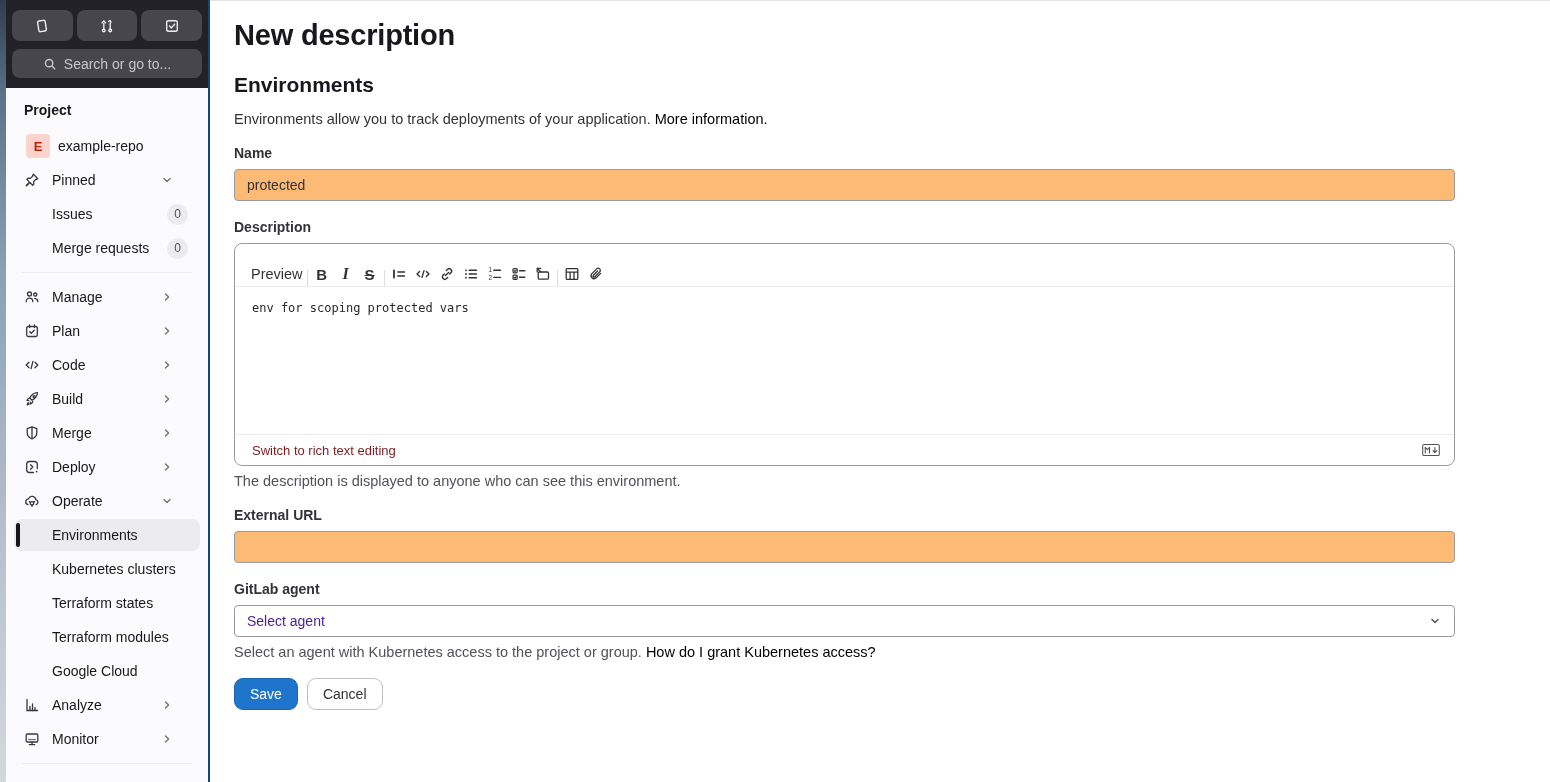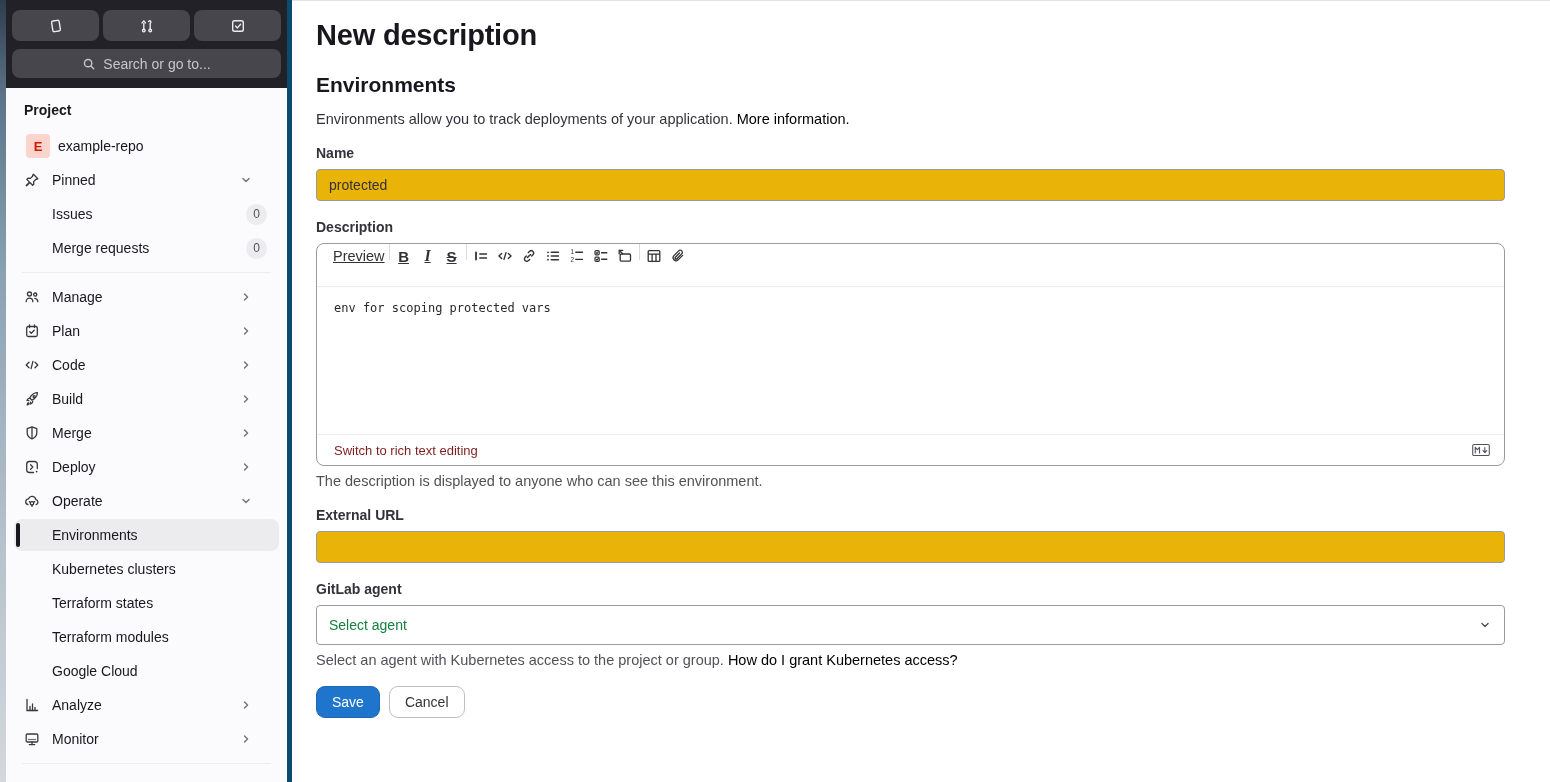--- a/index.html
+++ b/index.html
@@ -15,23 +15,23 @@
   .icon { flex: 0 0 auto; }
 
   
   .left-strip {
     width: 6px; height: 782px;
     background: linear-gradient(180deg, #2e3c4c 0%, #5c7288 12%, #8ba1b4 35%, #b7c2cc 70%, #d3d8dd 100%);
   }
 
   
   .sidebar {
-    width: 286px; height: 782px;
+    width: 204px; height: 782px;
     background: #fbfafd;
-    border-right: 5px solid #0c4a6e;
+    border-right: 2px solid #0c4a6e;
     display: flex; flex-direction: column;
     flex: 0 0 auto;
   }
   .topbar {
     background: #222127;
     padding: 10px 6px 8px 6px;
     height: 88px;
   }
   .topbar-buttons { display: flex; gap: 4px; }
   .topbar-btn {
@@ -98,33 +98,32 @@
   .intro { margin-top: 14px; font-size: 14.5px; color: #333238; }
   a.link { color: #000000; text-decoration: none; cursor: pointer; }
   .form { max-width: 1221px; }
   .field-label { display: block; font-weight: 700; font-size: 14px; color: #333238; margin-top: 18px; }
   .field-label.first { margin-top: 18px; }
   .text-input {
     margin-top: 8px; width: 100%; height: 32px;
     border: 1px solid #9b9aa0; border-radius: 4px;
     padding: 0 12px; font-size: 14px; color: #333238;
     font-family: "Liberation Sans", sans-serif;
-    background: #eab308; outline: none;
+    background: #fdba74; outline: none;
   }
   
   .editor {
     margin-top: 8px; border: 1px solid #9b9aa0; border-radius: 8px;
     background: #fff; overflow: hidden;
   }
   .editor-toolbar {
-    display: flex; align-items: flex-start;
+    display: flex; align-items: flex-end;
     padding: 0 16px; height: 43px;
     border-bottom: 1px solid #ececef;
     gap: 4px;
-    text-decoration: underline;
   }
   .tb-btn {
     background: none; border: none; cursor: pointer;
     color: #333238; display: flex; align-items: center; justify-content: center;
     width: 20px; height: 24px; padding: 0;
   }
   .tb-btn.wide { width: auto; font-size: 14.5px; color: #333238; font-family: "Liberation Sans", sans-serif; }
   .tb-sep { width: 1px; height: 16px; background: #dcdcde; }
   .tb-letter { font-size: 15px; font-weight: 800; }
   .tb-letter.i { font-style: italic; font-weight: 600; font-family: "Liberation Serif", serif; font-size: 16px; }
@@ -137,24 +136,24 @@
   .editor-footer {
     border-top: 1px solid #ececef;
     padding: 0 14px 0 17px; height: 31px;
     display: flex; align-items: center; justify-content: space-between;
     font-size: 13px; color: #535158;
   }
   .editor-footer .switch-link { cursor: pointer; color: #7f1d1d; background: none; border: none; font-size: 13px; font-family: "Liberation Sans", sans-serif; padding: 0; }
   .help-text { margin-top: 7px; font-size: 14.5px; color: #535158; }
   
   .select {
-    margin-top: 8px; width: 100%; height: 40px;
+    margin-top: 8px; width: 100%; height: 32px;
     border: 1px solid #9b9aa0; border-radius: 4px;
     display: flex; align-items: center; justify-content: space-between;
-    padding: 0 12px; cursor: pointer; background: #fff; color: #15803d;
+    padding: 0 12px; cursor: pointer; background: #fff; color: #4c1d95;
   }
   .select .chev { color: #535158; }
   
   .actions { margin-top: 18px; display: flex; gap: 9px; }
   .btn {
     height: 32px; border-radius: 9px; font-size: 14px; cursor: pointer;
     padding: 0 15px; font-family: "Liberation Sans", sans-serif;
   }
   .btn-primary { background: #1f75cb; border: 1px solid #1868b6; color: #fff; font-weight: 400; }
   .btn-default { background: #fff; border: 1px solid #bfbfc3; color: #333238; }

